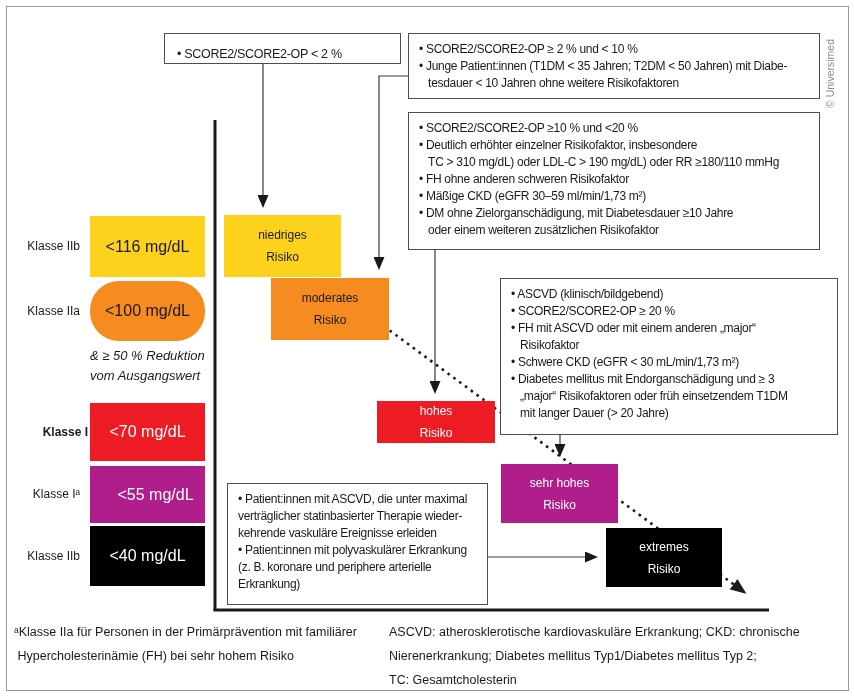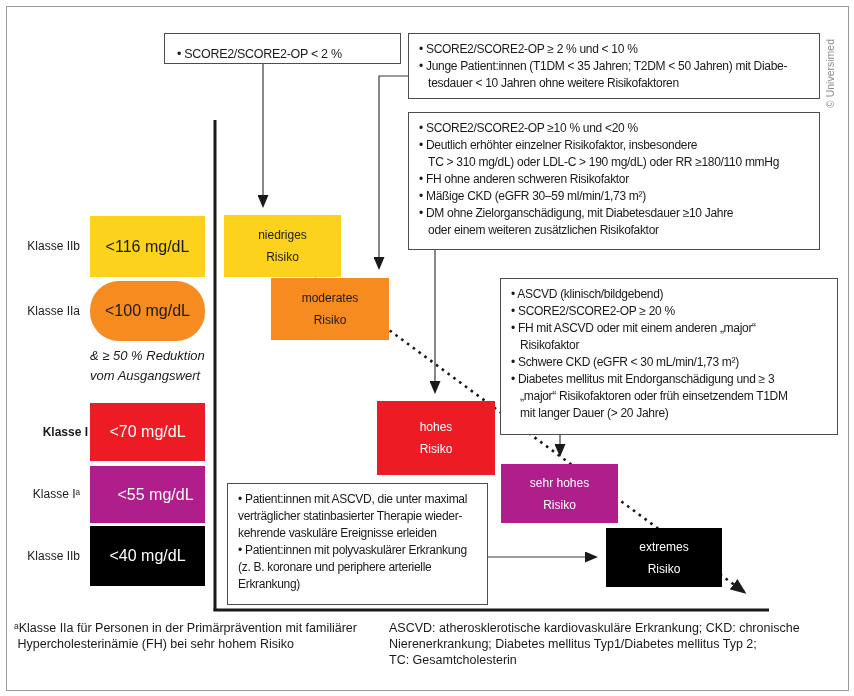--- a/index.html
+++ b/index.html
@@ -28,21 +28,21 @@
   .val{font-size:16px;line-height:18px;}
   .c-yellow{background:#fcd21c;color:#1a1a1a;}
   .c-orange{background:#f68b1f;color:#1a1a1a;}
   .c-red{background:#ed1c24;color:#ffffff;}
   .c-magenta{background:#b01e8c;color:#ffffff;}
   .c-black{background:#000000;color:#ffffff;}
   .klabel{
     width:80px;text-align:right;font-size:12px;line-height:19px;white-space:nowrap;
   }
   .note{font-size:13px;line-height:20px;white-space:pre-line;font-style:italic;}
-  .footnote{font-size:12.5px;line-height:16px;white-space:pre-wrap;}
+  .footnote{font-size:12.5px;line-height:24px;white-space:pre-wrap;}
   .copyright{
     position:absolute;left:824px;top:108px;transform:rotate(-90deg);
     transform-origin:top left;white-space:nowrap;font-size:10.5px;color:#8a8a8a;z-index:2;
   }
 </style>
 </head>
 <body>
 
 <div class="frame"></div>
 
@@ -97,21 +97,21 @@
 verträglicher statinbasierter Therapie wieder-
 kehrende vaskuläre Ereignisse erleiden
 • Patient:innen mit polyvaskulärer Erkrankung
 (z. B. koronare und periphere arterielle
 Erkrankung)</div>
 
 <div class="abs cbox c-yellow" style="left:224px;top:215px;width:117px;height:62px;">niedriges
 Risiko</div>
 <div class="abs cbox c-orange" style="left:271px;top:278px;width:118px;height:62px;">moderates
 Risiko</div>
-<div class="abs cbox c-red" style="left:377px;top:401px;width:118px;height:74px;">hohes
+<div class="abs cbox c-red" style="left:377px;top:401px;width:118px;height:42px;">hohes
 Risiko</div>
 <div class="abs cbox c-magenta" style="left:501px;top:464px;width:117px;height:59px;">sehr hohes
 Risiko</div>
 <div class="abs cbox c-black" style="left:606px;top:528px;width:116px;height:59px;">extremes
 Risiko</div>
 
 <div class="abs klabel" style="left:0px;top:237px;">Klasse IIb</div>
 <div class="abs cbox val c-yellow" style="left:90px;top:216px;width:115px;height:61px;">&lt;116 mg/dL</div>
 
 <div class="abs klabel" style="left:0px;top:302px;text-align:right;">Klasse IIa</div>

